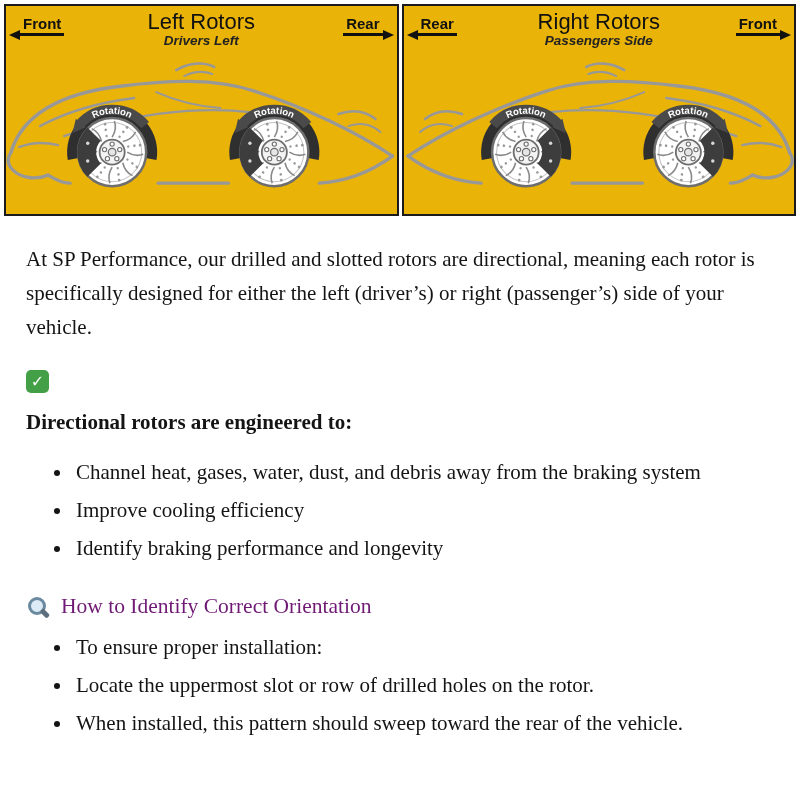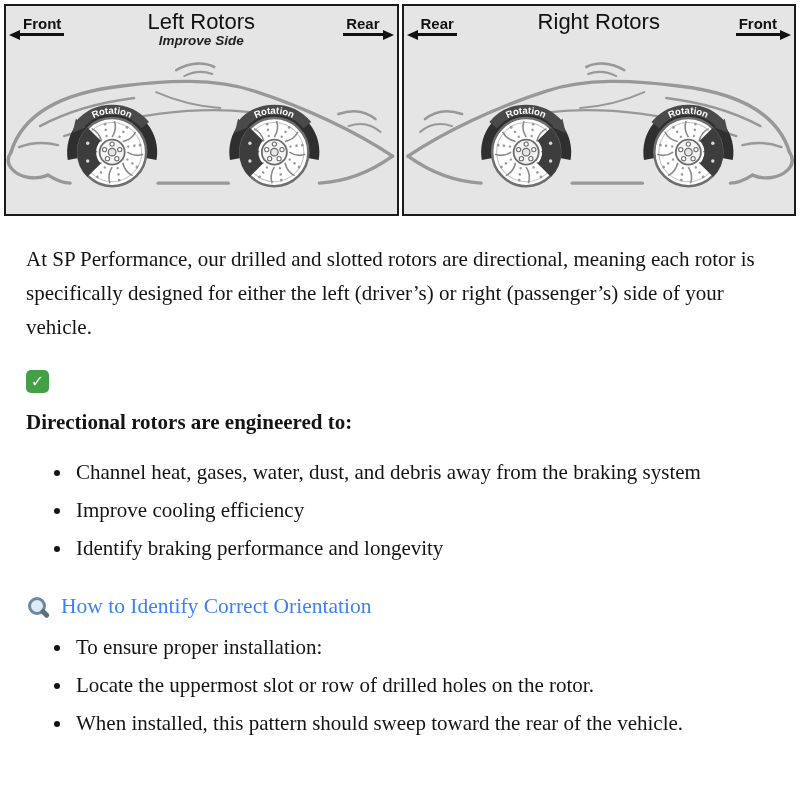--- a/index.html
+++ b/index.html
@@ -2,21 +2,21 @@
 <html><head>
 <meta charset="utf-8">
 <style>
   html,body{margin:0;padding:0;}
   body{
     width:800px;height:800px;overflow:hidden;background:#fff;color:#141414;
     font-family:"Liberation Serif", serif;
   }
   
   .diagram{display:flex;gap:3px;padding:4px 4px 0 4px;}
-  .panel{flex:1;border:2px solid #1b1b1b;background:#e5e5e5;min-width:0;}
+  .panel{flex:1;border:2px solid #1b1b1b;background:#eab308;min-width:0;}
   .panel-header{position:relative;height:46px;}
   .panel-titles{text-align:center;padding-top:4px;font-family:"Liberation Sans", sans-serif;}
   .panel-title{font-weight:normal;font-size:22px;line-height:1.05;color:#111;}
   .panel-subtitle{font-style:italic;font-weight:bold;font-size:13.5px;color:#222;}
   .dir-label{
     position:absolute;top:9px;display:flex;align-items:center;
     font-family:"Liberation Sans", sans-serif;font-weight:bold;font-size:15px;color:#111;
     border-bottom:3px solid #111;padding:0 3px 1px 3px;
   }
   .dir-label.pos-left{left:14px;}
@@ -25,21 +25,21 @@
   .tri.t-left{left:-11px;border-right:11px solid #111;}
   .tri.t-right{right:-11px;border-left:11px solid #111;}
   .panel svg{display:block;width:100%;height:auto;}
   .rot-band{stroke:#4a4a4a;stroke-width:10;fill:none;}
   .rot-text{font-family:"Liberation Sans", sans-serif;font-size:9.5px;font-weight:bold;fill:#ffffff;letter-spacing:.4px;}
   .defs-svg{position:absolute;width:0;height:0;overflow:hidden;}
   
   .content{padding:16px 24px 0 26px;font-size:21px;line-height:1.62;}
   .content p{margin:10px 0 16px 0;}
   .sec-heading{display:flex;align-items:center;gap:11px;font-size:22.5px;font-weight:bold;margin:26px 0 12px 0;}
-  .sec-heading.plain{font-weight:400;font-size:21.5px;color:#3b82f6;margin:24px 0 4px 0;}
+  .sec-heading.plain{font-weight:400;font-size:21.5px;color:#701a75;margin:24px 0 4px 0;}
   .check-box{width:23px;height:23px;background:#43a047;border-radius:5px;display:flex;align-items:center;justify-content:center;flex:none;}
   .check-mark{color:#fff;font-size:16px;font-weight:bold;font-family:"DejaVu Sans", sans-serif;line-height:1;}
   .mag{width:24px;height:24px;position:relative;flex:none;}
   .mag-lens{position:absolute;left:2px;top:2px;width:12px;height:12px;border:3.5px solid #6b8aa0;border-radius:50%;background:#dcebf5;}
   .mag-handle{position:absolute;width:10px;height:4.5px;background:#5d6f7c;right:0px;bottom:3px;transform:rotate(45deg);border-radius:2px;}
   ul{margin:6px 0 18px 0;padding-left:47px;}
   li{margin:0 0 4px 0;padding-left:3px;}
   .lead{margin-bottom:6px;font-weight:bold;}
 </style>
 </head>
@@ -124,21 +124,21 @@
   <div class="diagram">
 
     <div class="panel">
       <div class="panel-header">
         <div class="dir-label pos-left">
           <span class="tri t-left"></span>
           <span>Front</span>
         </div>
         <div class="panel-titles">
           <div class="panel-title">Left Rotors</div>
-          <div class="panel-subtitle">Improve Side</div>
+          <div class="panel-subtitle">Drivers Left</div>
         </div>
         <div class="dir-label pos-right">
           <span>Rear</span>
           <span class="tri t-right"></span>
         </div>
       </div>
       <svg viewBox="0 0 390 162">
         <use href="#car-gfx"></use>
         <path id="rp-l-f" d="M 73,73 A 43 43 0 0 1 139,73" class="rot-band" marker-start="url(#arrow-rev)"></path>
         <text class="rot-text" dominant-baseline="central">
@@ -152,20 +152,21 @@
     </div>
 
     <div class="panel">
       <div class="panel-header">
         <div class="dir-label pos-left">
           <span class="tri t-left"></span>
           <span>Rear</span>
         </div>
         <div class="panel-titles">
           <div class="panel-title">Right Rotors</div>
+          <div class="panel-subtitle">Passengers Side</div>
         </div>
         <div class="dir-label pos-right">
           <span>Front</span>
           <span class="tri t-right"></span>
         </div>
       </div>
       <svg viewBox="0 0 390 162">
         <use href="#car-gfx" transform="translate(390,0) scale(-1,1)"></use>
         <path id="rp-r-r" d="M 89,73 A 43 43 0 0 1 155,73" class="rot-band" marker-end="url(#arrow-fwd)"></path>
         <text class="rot-text" dominant-baseline="central">

